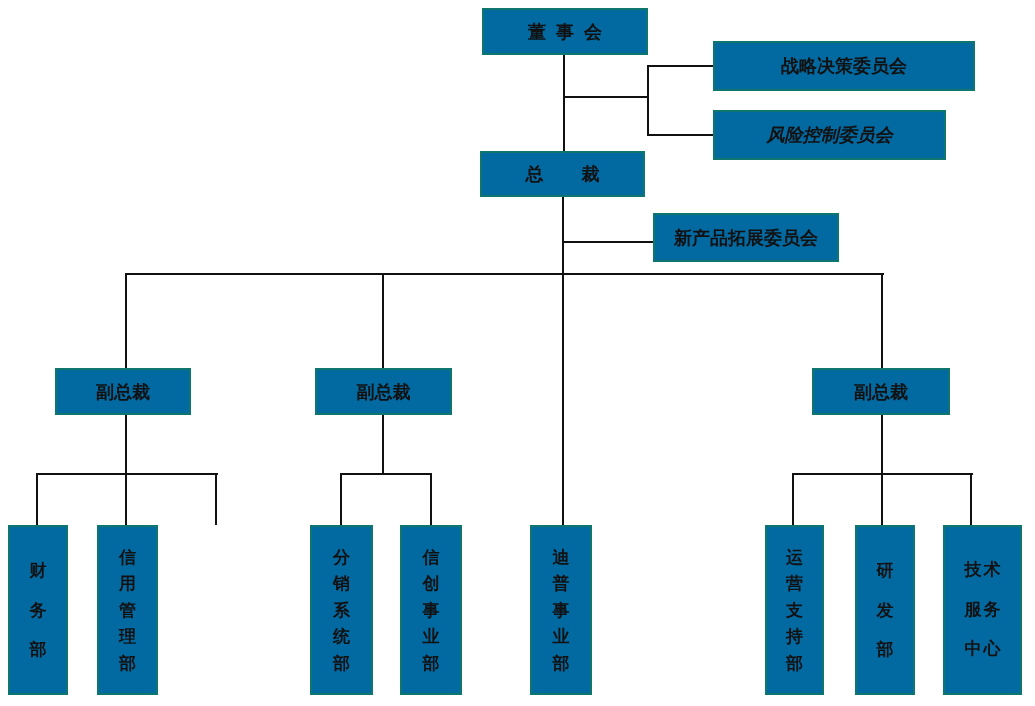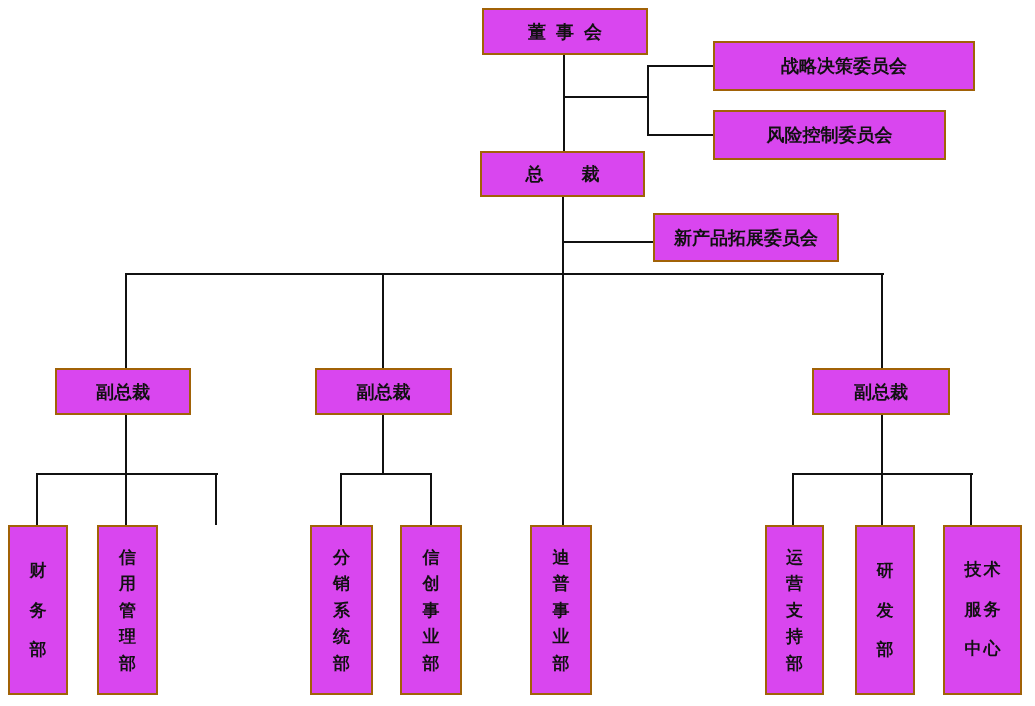--- a/index.html
+++ b/index.html
@@ -12,22 +12,22 @@
     width: 1035px;
     height: 706px;
     background: #ffffff;
     font-family: "Liberation Sans", sans-serif;
     color: #000000;
     overflow: hidden;
   }
   .node {
     position: absolute;
     box-sizing: border-box;
-    border: 2px solid #a16207;
-    background: #d946ef;
+    border: 2px solid #0f766e;
+    background: #0369a1;
     display: flex;
     align-items: center;
     justify-content: center;
     font-size: 18px;
     font-weight: 600;
     color: #111111;
     text-align: center;
     line-height: 1;
   }
   .node .label { white-space: nowrap; }
@@ -89,21 +89,21 @@
   <div class="line" style="left:970px; top:473px; width:2px;  height:52px;"></div>
 
   <div class="node" style="left:482px; top:8px; width:166px; height:47px;">
     <span class="label ls-board">董事会</span>
   </div>
 
   <div class="node" style="left:713px; top:41px; width:262px; height:50px;">
     <span class="label">战略决策委员会</span>
   </div>
 
-  <div class="node" style="left:713px; top:110px; width:233px; height:50px;">
+  <div class="node" style="left:713px; top:110px; width:233px; height:50px;font-style:italic;">
     <span class="label">风险控制委员会</span>
   </div>
 
   <div class="node" style="left:480px; top:151px; width:165px; height:46px;">
     <span class="label ls-pres">总裁</span>
   </div>
 
   <div class="node" style="left:653px; top:213px; width:186px; height:49px;">
     <span class="label">新产品拓展委员会</span>
   </div>

